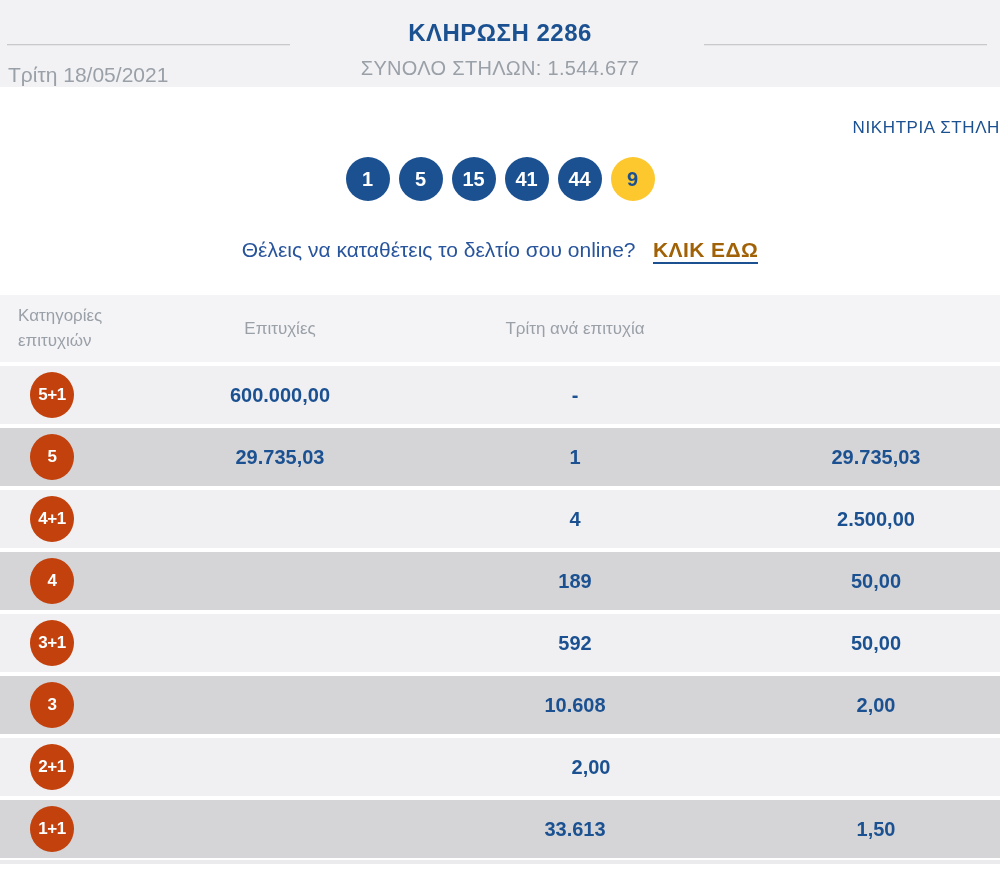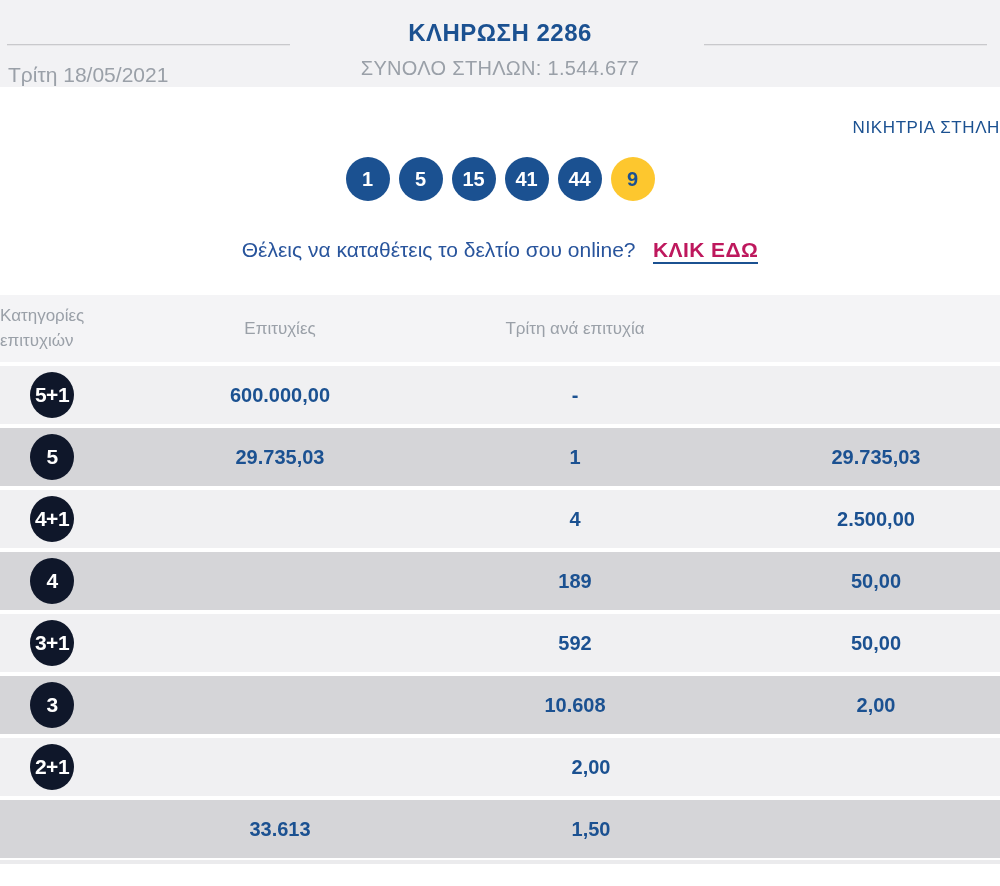--- a/index.html
+++ b/index.html
@@ -72,21 +72,21 @@
 
   
   .cta {
     margin-top: 37px;
     text-align: center;
     font-size: 21px;
     color: #28549c;
   }
   .cta .cta-link {
     font-weight: bold;
-    color: #be185d;
+    color: #a16207;
     text-decoration: none;
     border-bottom: 2px solid #1b5191;
     padding-bottom: 1px;
     letter-spacing: 0.4px;
     cursor: pointer;
   }
 
   
   .results { margin-top: 33px; }
   .t-row {
@@ -96,43 +96,43 @@
   }
   .t-head {
     height: 67px;
     background: #f4f4f6;
     color: #9aa0a8;
     font-size: 17px;
   }
   .t-head .cell { text-align: center; }
   .t-head .cell.first {
     text-align: left;
-    padding-left: 0;
+    padding-left: 18px;
     max-width: 110px;
     line-height: 1.45;
   }
   .data-row {
     height: 62px;
     border-top: 4px solid #ffffff;
   }
   .data-row.light { background: #f0f0f2; }
   .data-row.dark  { background: #d5d5d8; }
   .data-row .cell {
     text-align: center;
     font-size: 20px; font-weight: bold;
     color: #1b5191;
   }
   .data-row .cell.prize { padding-left: 32px; }
   .badge-cell { display: flex; justify-content: center; align-items: center; max-width: 104px; }
   .badge {
     width: 44px; height: 46px;
     border-radius: 50%;
-    background: #0f172a;
+    background: #c2410c;
     color: #ffffff;
-    font-size: 21px; font-weight: bold;
+    font-size: 17px; font-weight: bold;
     letter-spacing: -0.5px;
     display: flex; align-items: center; justify-content: center;
   }
   .table-footer-strip {
     height: 6px;
     background: #ebebed;
     border-top: 2px solid #ffffff;
   }
 </style>
 </head>
@@ -219,20 +219,23 @@
           <div class="cell prize">2,00</div>
         </div>
         <div class="t-row data-row light">
           <div class="cell badge-cell">
             <div class="badge">2+1</div>
           </div>
           <div class="cell"></div>
           <div class="cell prize">2,00</div>
         </div>
         <div class="t-row data-row dark">
+          <div class="cell badge-cell">
+            <div class="badge">1+1</div>
+          </div>
           <div class="cell"></div>
           <div class="cell">33.613</div>
           <div class="cell prize">1,50</div>
         </div>
       </div>
     <div class="table-footer-strip"></div>
   </div>
 
 </div>
 

